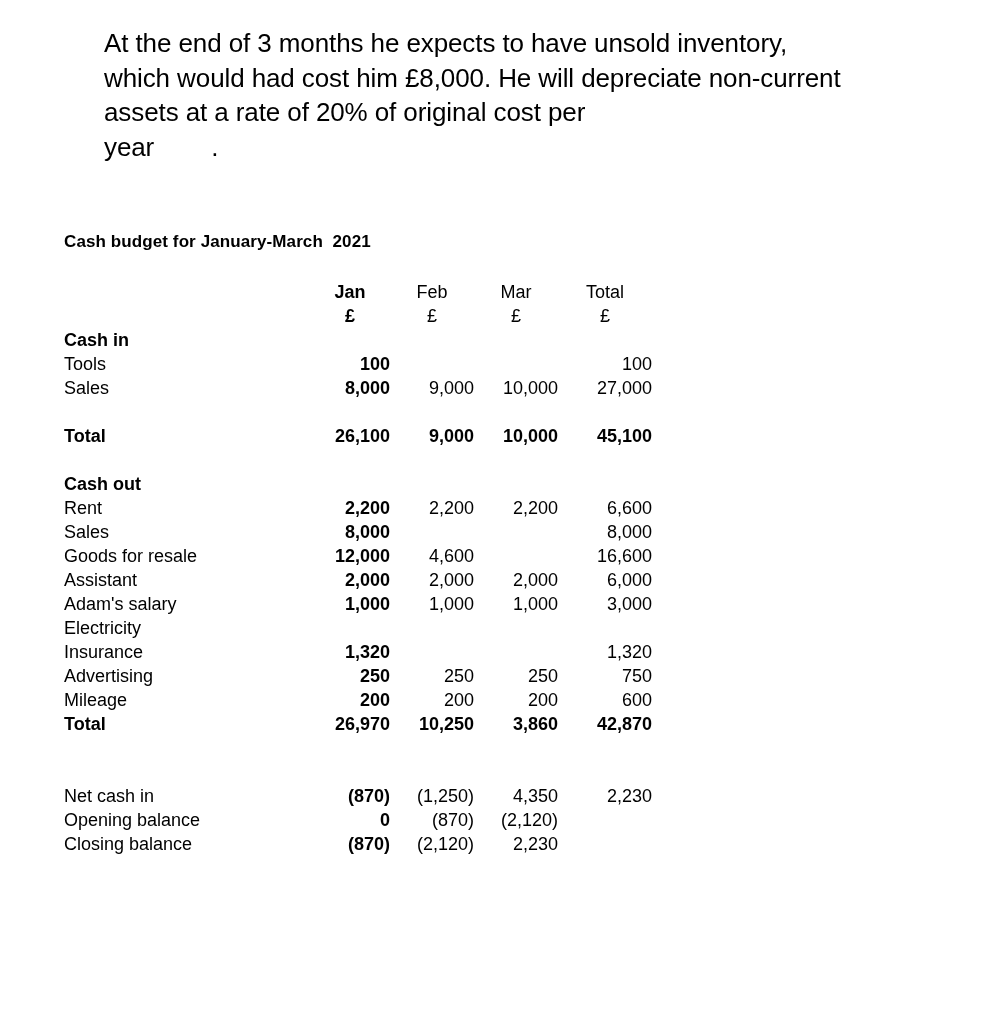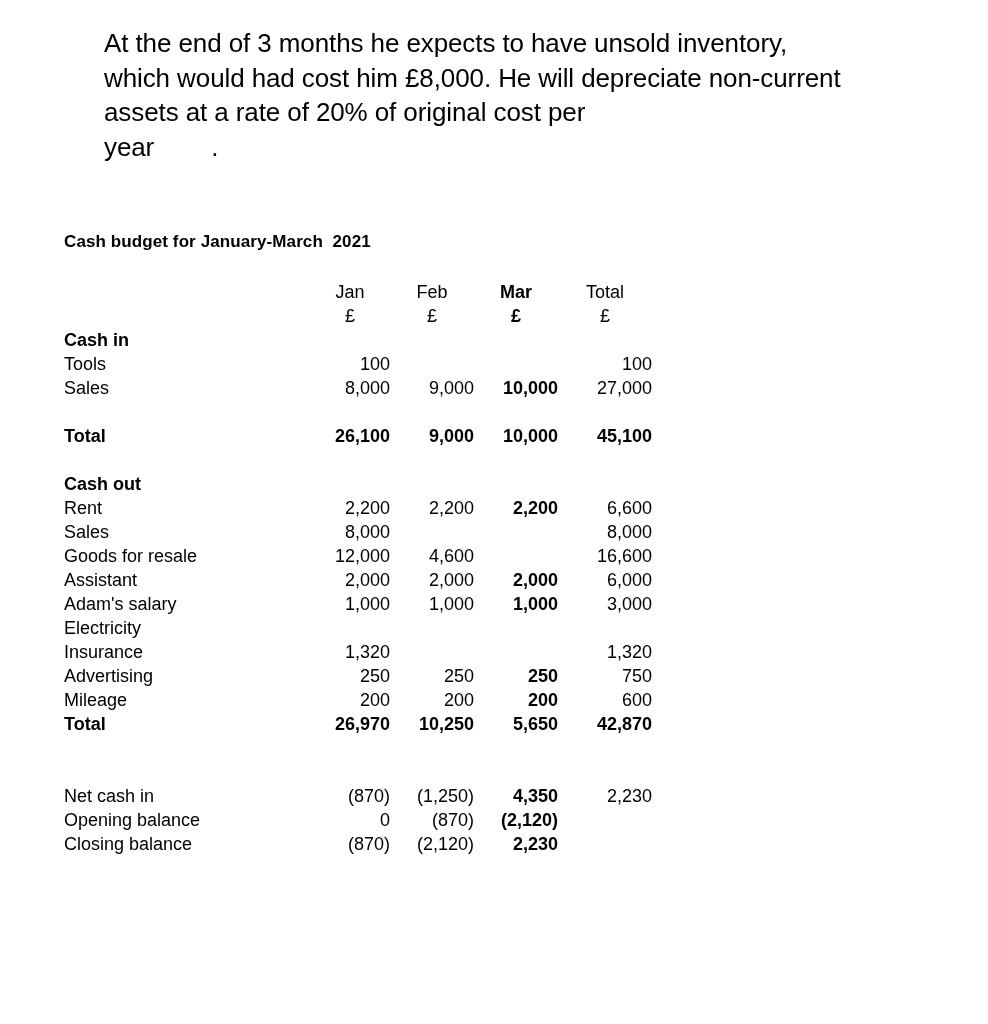--- a/index.html
+++ b/index.html
@@ -65,23 +65,23 @@
     white-space: nowrap;
   }
   td.lab {
     width: 246px;
     text-align: left;
     padding-right: 4px;
   }
   td.num {
     text-align: right;
   }
-  td.c1 { width: 80px; }
+  td.c1 { width: 80px; font-weight: bold; }
   td.c2 { width: 84px; }
-  td.c3 { width: 84px; font-weight: bold; }
+  td.c3 { width: 84px; }
   td.c4 { width: 94px; }
 
   tr.bold td, td.bold { font-weight: bold; }
   tr.spacer td { height: 24px; line-height: 24px; }
   td.hd { text-align: center; }
   td.cur { text-align: center; }
 </style>
 </head>
 <body>
 
@@ -231,21 +231,21 @@
         <td class="num c1">200</td>
         <td class="num c2">200</td>
         <td class="num c3">200</td>
         <td class="num c4">600</td>
       </tr>
 
       <tr class="bold">
         <td class="lab">Total</td>
         <td class="num c1">26,970</td>
         <td class="num c2">10,250</td>
-        <td class="num c3">5,650</td>
+        <td class="num c3">3,860</td>
         <td class="num c4">42,870</td>
       </tr>
 
       <tr class="spacer">
         <td class="lab"></td>
         <td class="num c1"></td>
         <td class="num c2"></td>
         <td class="num c3"></td>
         <td class="num c4"></td>
       </tr>

